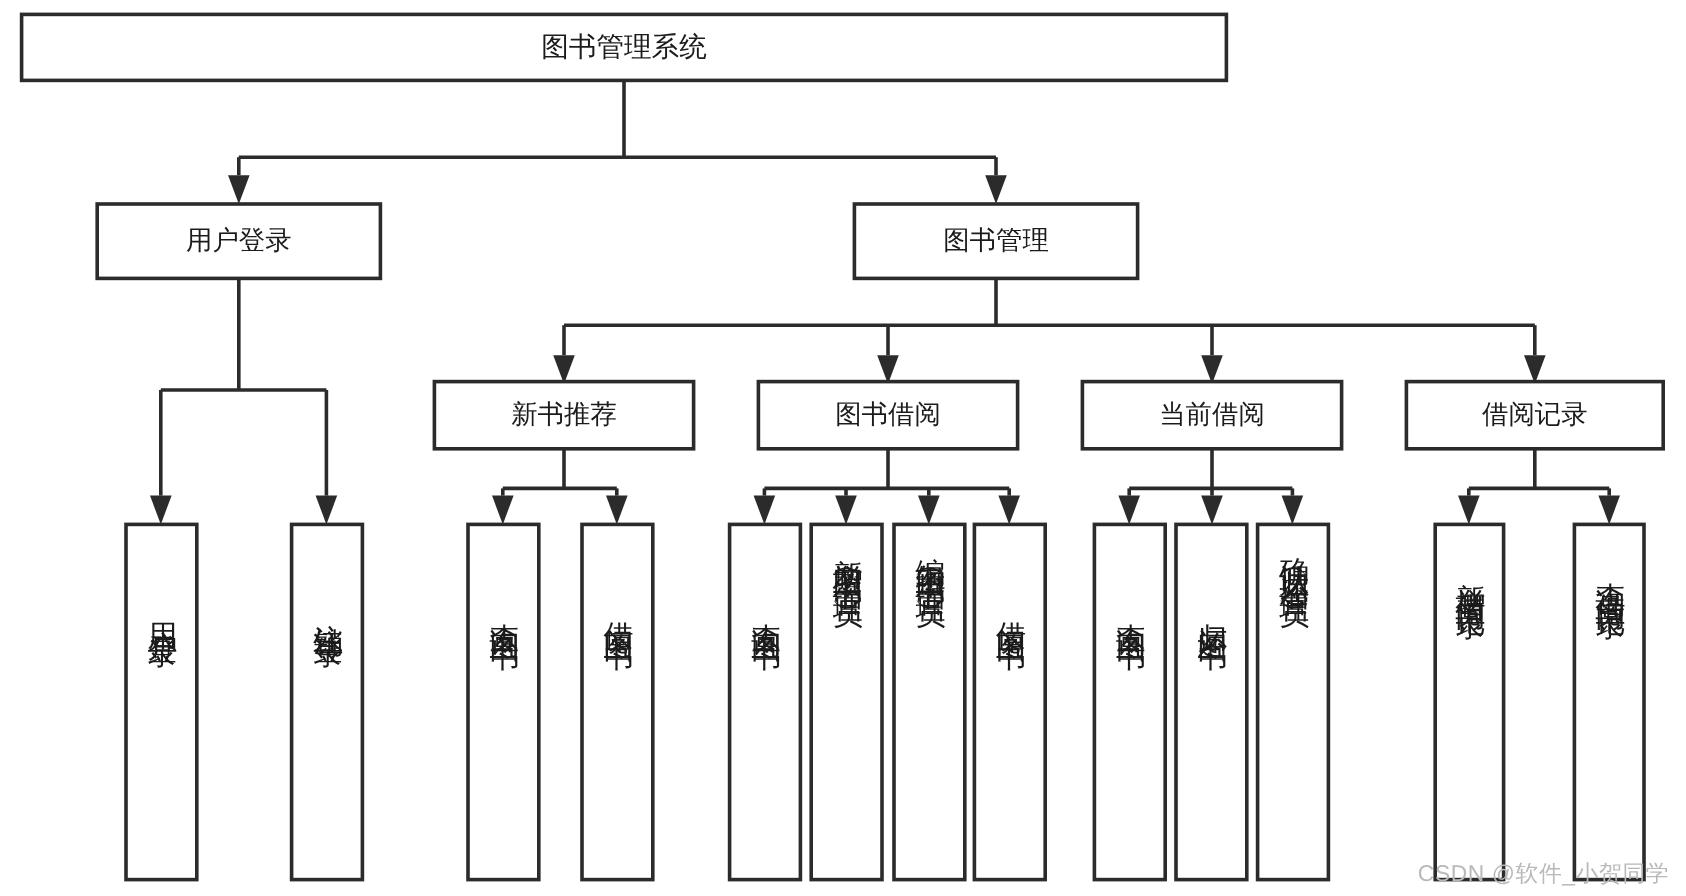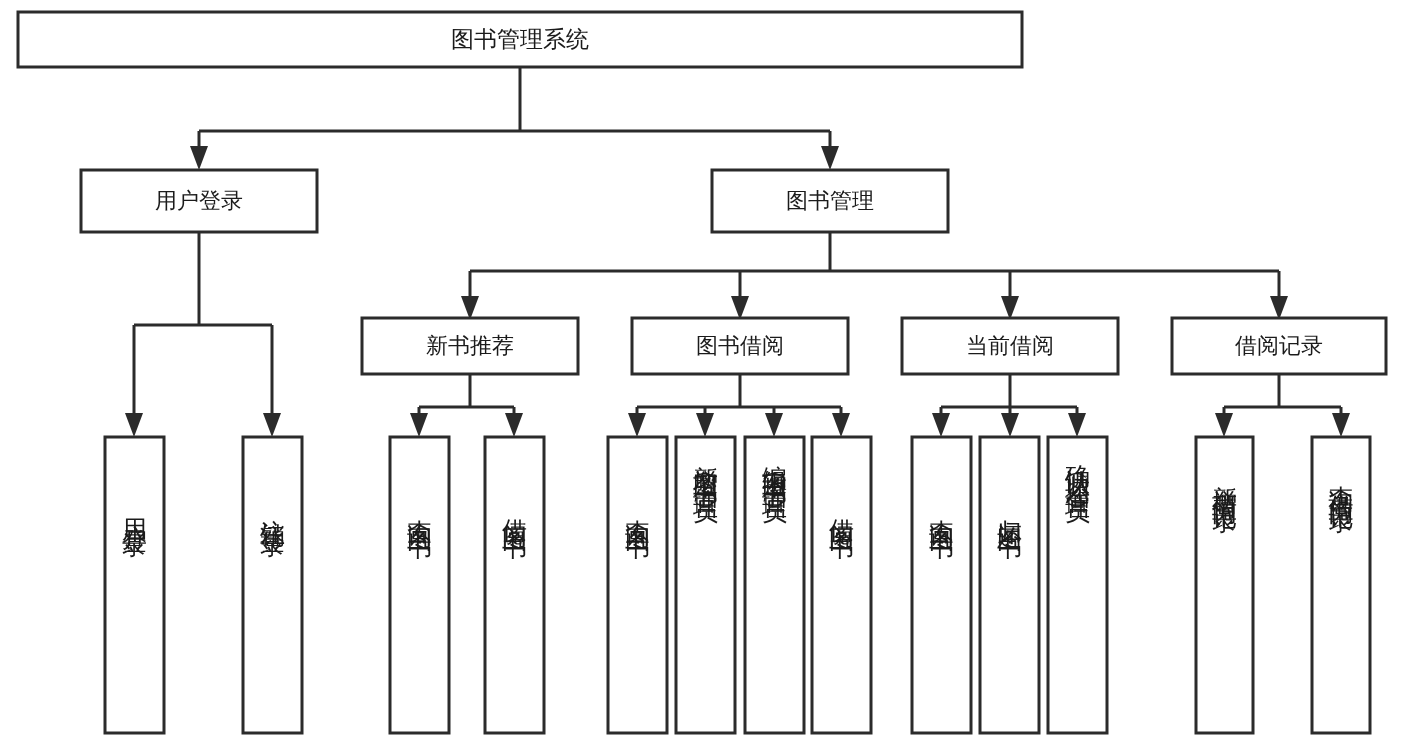--- a/index.html
+++ b/index.html
@@ -283,14 +283,15 @@
     <span class="vlabel" style="margin-top:8px;">确认归还（管理员）</span>
   </div>
 
   <div class="vlabel-wrap" style="left:1196px; top:437px; width:57px; height:296px;">
     <span class="vlabel" style="margin-top:28px;">新增借阅记录</span>
   </div>
   <div class="vlabel-wrap" style="left:1312px; top:437px; width:58px; height:296px;">
     <span class="vlabel" style="margin-top:28px;">查询借阅记录</span>
   </div>
 
+  <div class="watermark">CSDN @软件_小贺同学</div>
 
 </div>
 
 </body></html>

